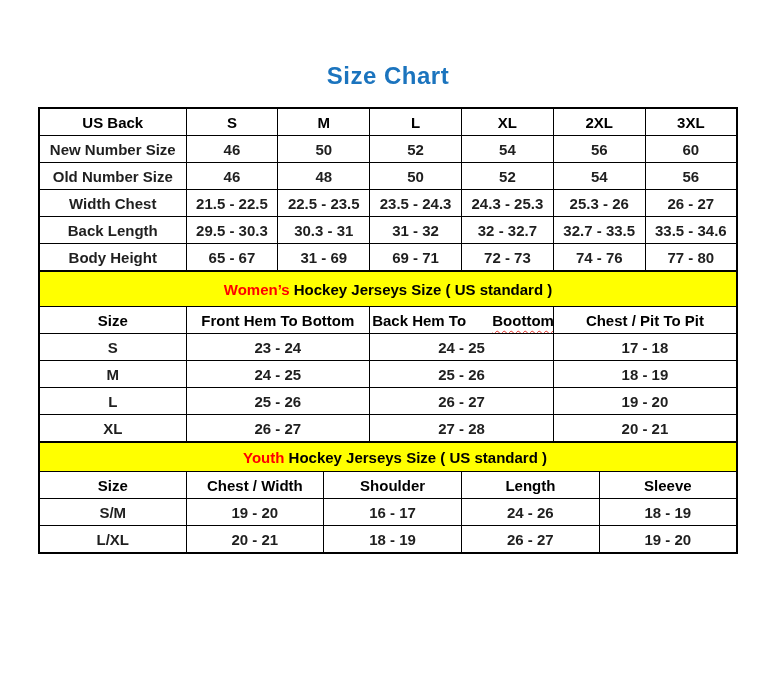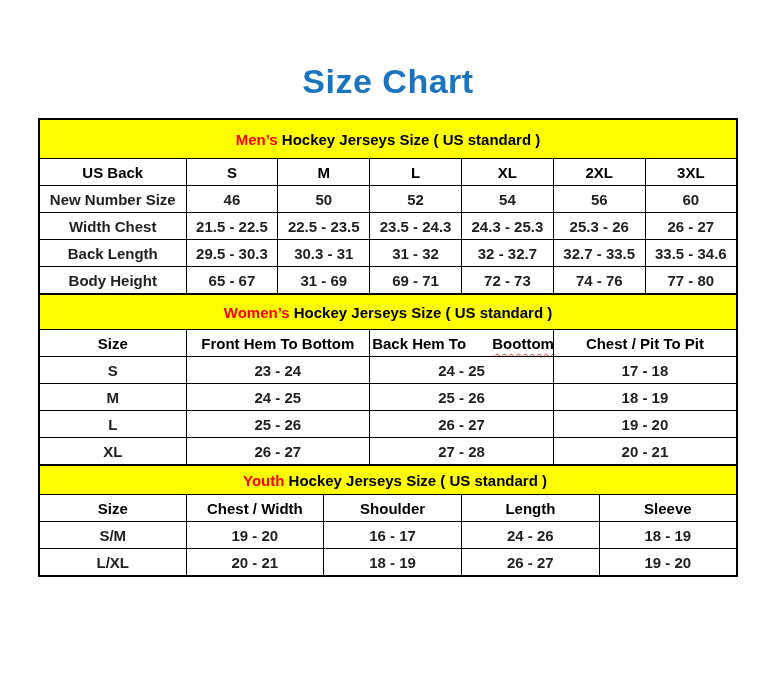--- a/index.html
+++ b/index.html
@@ -5,21 +5,21 @@
   html, body { margin: 0; padding: 0; }
   body {
     width: 776px; height: 692px;
     background: #ffffff;
     font-family: "Liberation Sans", sans-serif;
     overflow: hidden;
   }
   .title {
     margin: 62px 0 0 0;
     text-align: center;
-    font-size: 34px;
+    font-size: 24px;
     font-weight: 700;
     color: #1B74BE;
     letter-spacing: 0.5px;
   }
   .tables-wrap { width: 700px; margin: 17px auto 0 auto; }
   table.size-table {
     width: 700px;
     border-collapse: collapse;
     table-layout: fixed;
     font-weight: 700;
@@ -69,42 +69,48 @@
         <colgroup>
           <col style="width: 147px;">
           <col>
           <col>
           <col>
           <col>
           <col>
           <col>
         </colgroup>
         <tbody>
-          <tr>
-            <td colspan="7" class="banner"><span class="accent">Men’s</span><span> Hockey Jerseys Size ( US standard )</span></td>
-          </tr>
           <tr class="col-header">
             <td>US Back</td>
             <td>S</td>
             <td>M</td>
             <td>L</td>
             <td>XL</td>
             <td>2XL</td>
             <td>3XL</td>
           </tr>
           <tr>
             <td>New Number Size</td>
             <td>46</td>
             <td>50</td>
             <td>52</td>
             <td>54</td>
             <td>56</td>
             <td>60</td>
           </tr>
           <tr>
+            <td>Old Number Size</td>
+            <td>46</td>
+            <td>48</td>
+            <td>50</td>
+            <td>52</td>
+            <td>54</td>
+            <td>56</td>
+          </tr>
+          <tr>
             <td>Width Chest</td>
             <td>21.5 - 22.5</td>
             <td>22.5 - 23.5</td>
             <td>23.5 - 24.3</td>
             <td>24.3 - 25.3</td>
             <td>25.3 - 26</td>
             <td>26 - 27</td>
           </tr>
           <tr>
             <td>Back Length</td>

